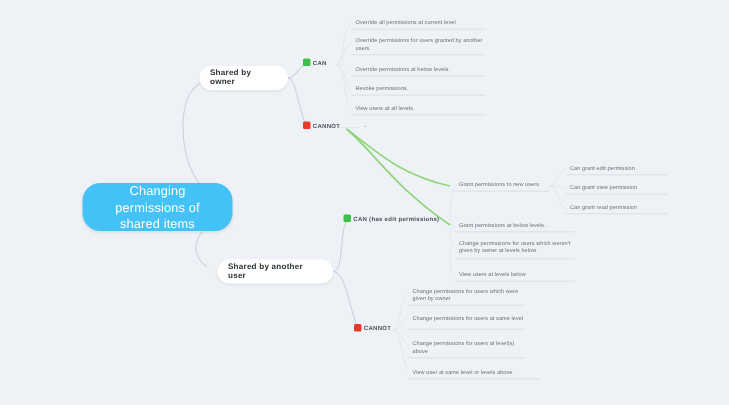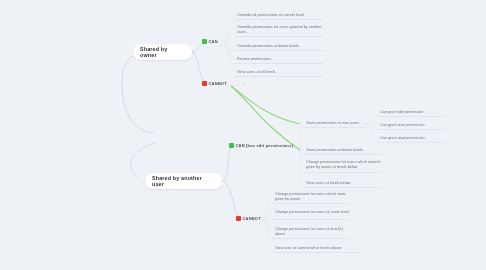--- a/index.html
+++ b/index.html
@@ -114,20 +114,23 @@
     <path d="M366,124 C372,124 372,114 377,113" fill="none" stroke="#dfe5ea" stroke-width="0.6"></path>
     <path d="M366,124 C372,124 372,125 377,126" fill="none" stroke="#dfe5ea" stroke-width="0.6"></path>
     <path d="M366,124 C372,124 372,138 377,139" fill="none" stroke="#dfe5ea" stroke-width="0.6"></path>
 
     <path d="M262,220 C268,220 266,198 272,196" fill="none" stroke="#dfe5ea" stroke-width="0.6"></path>
     <path d="M262,220 C268,220 268,212 272,211" fill="none" stroke="#dfe5ea" stroke-width="0.6"></path>
     <path d="M262,220 C268,220 268,228 272,230" fill="none" stroke="#dfe5ea" stroke-width="0.6"></path>
     <path d="M262,220 C268,220 268,244 272,246" fill="none" stroke="#dfe5ea" stroke-width="0.6"></path>
   </svg>
 
+  <div class="node root" style="left:55px;top:122px;width:100px;height:32px;">
+    <span>Changing permissions of shared items</span>
+  </div>
 
   <div class="node pill" style="left:133px;top:44px;width:59px;height:16px;">
     <span>Shared by owner</span>
   </div>
 
   <div class="node badge" style="left:202px;top:39px;">
     <i class="sq green"></i>
     <span>CAN</span>
   </div>
 

